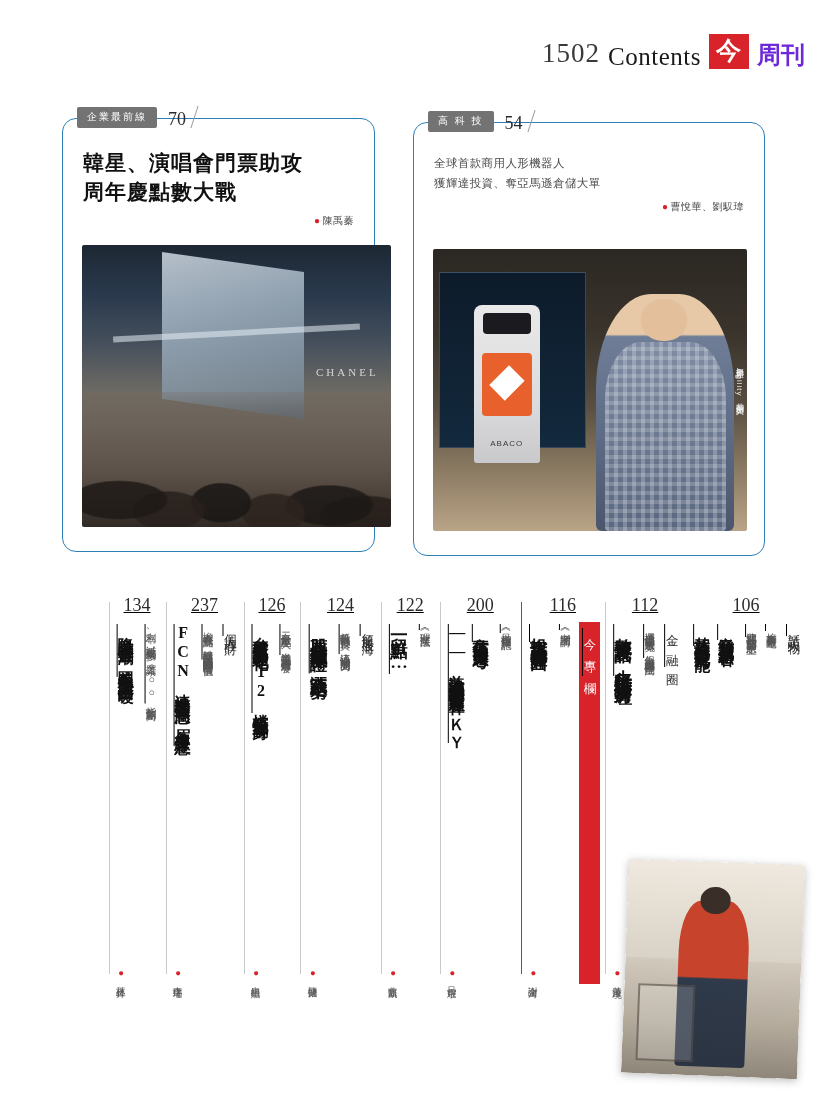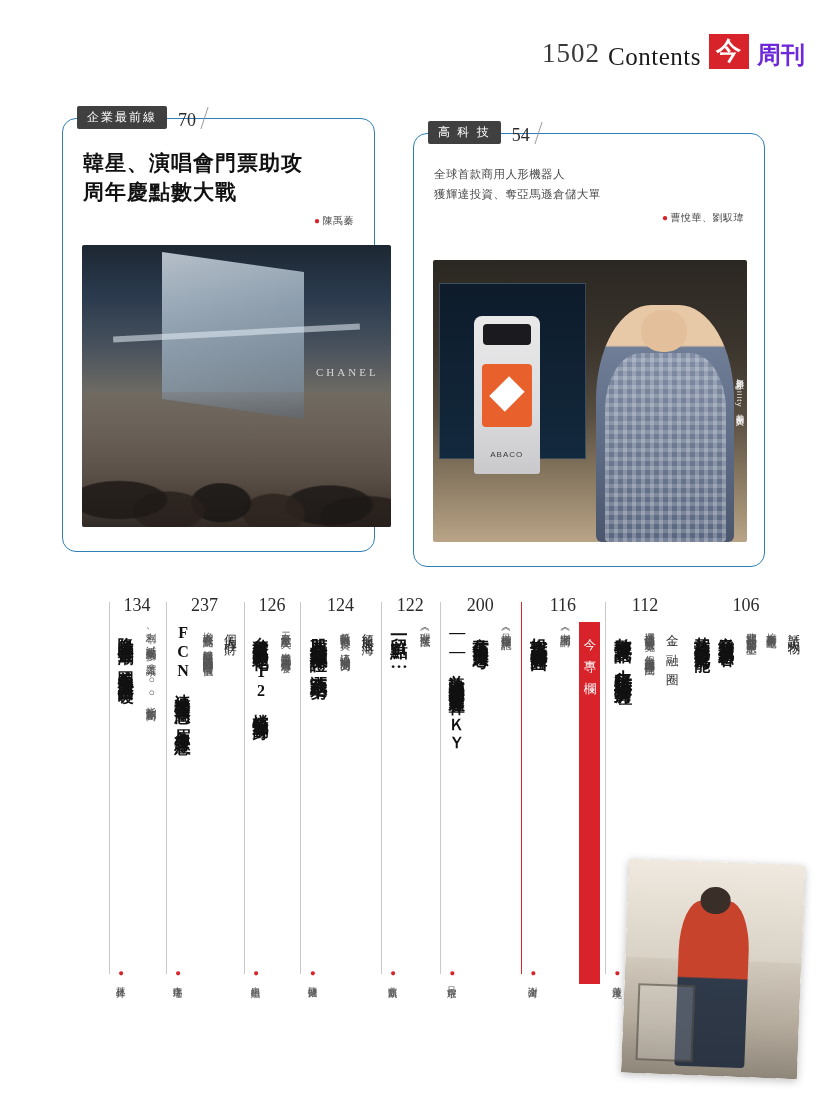--- a/index.html
+++ b/index.html
@@ -66,34 +66,34 @@
 
   
   .card {
     position: absolute;
     border: 1.5px solid #2e7fb8;
     border-radius: 14px;
     background: #ffffff;
     box-sizing: border-box;
   }
   #card-left  { left: 62px;  top: 118px; width: 313px; height: 434px; }
-  #card-right { left: 413px; top: 133px; width: 352px; height: 434px; }
+  #card-right { left: 413px; top: 122px; width: 352px; height: 434px; }
 
   .cat-tab {
     position: absolute;
     top: -13px;
     left: 14px;
     display: flex;
     align-items: center;
     gap: 0px;
   }
   .cat-label {
-    background: #404040;
+    background: #737373;
     color: #ffffff;
-    font-size: 12px;
+    font-size: 10px;
     padding: 5px 10px 6px 10px;
     letter-spacing: 2px;
     line-height: 1;
     border-radius: 2px;
   }
   .cat-page {
     font-family: "Liberation Serif", serif;
     font-size: 18px;
     color: #2b2b2b;
     margin-left: 11px;
@@ -240,20 +240,21 @@
   }
   .vcol {
     position: relative;
     display: flex;
     flex-direction: row;
     align-items: flex-start;
     height: 100%;
     padding-left: 5px;
     padding-right: 5px;
     box-sizing: border-box;
+    text-decoration: underline;
   }
   .vcol.sep::before {
     content: "";
     position: absolute;
     left: 0; top: 6px;
     width: 1px; height: 372px;
     background: #c9c9c9;
   }
   .vcol.sep-red::before { background: #d8232a; }
   .vsection {

